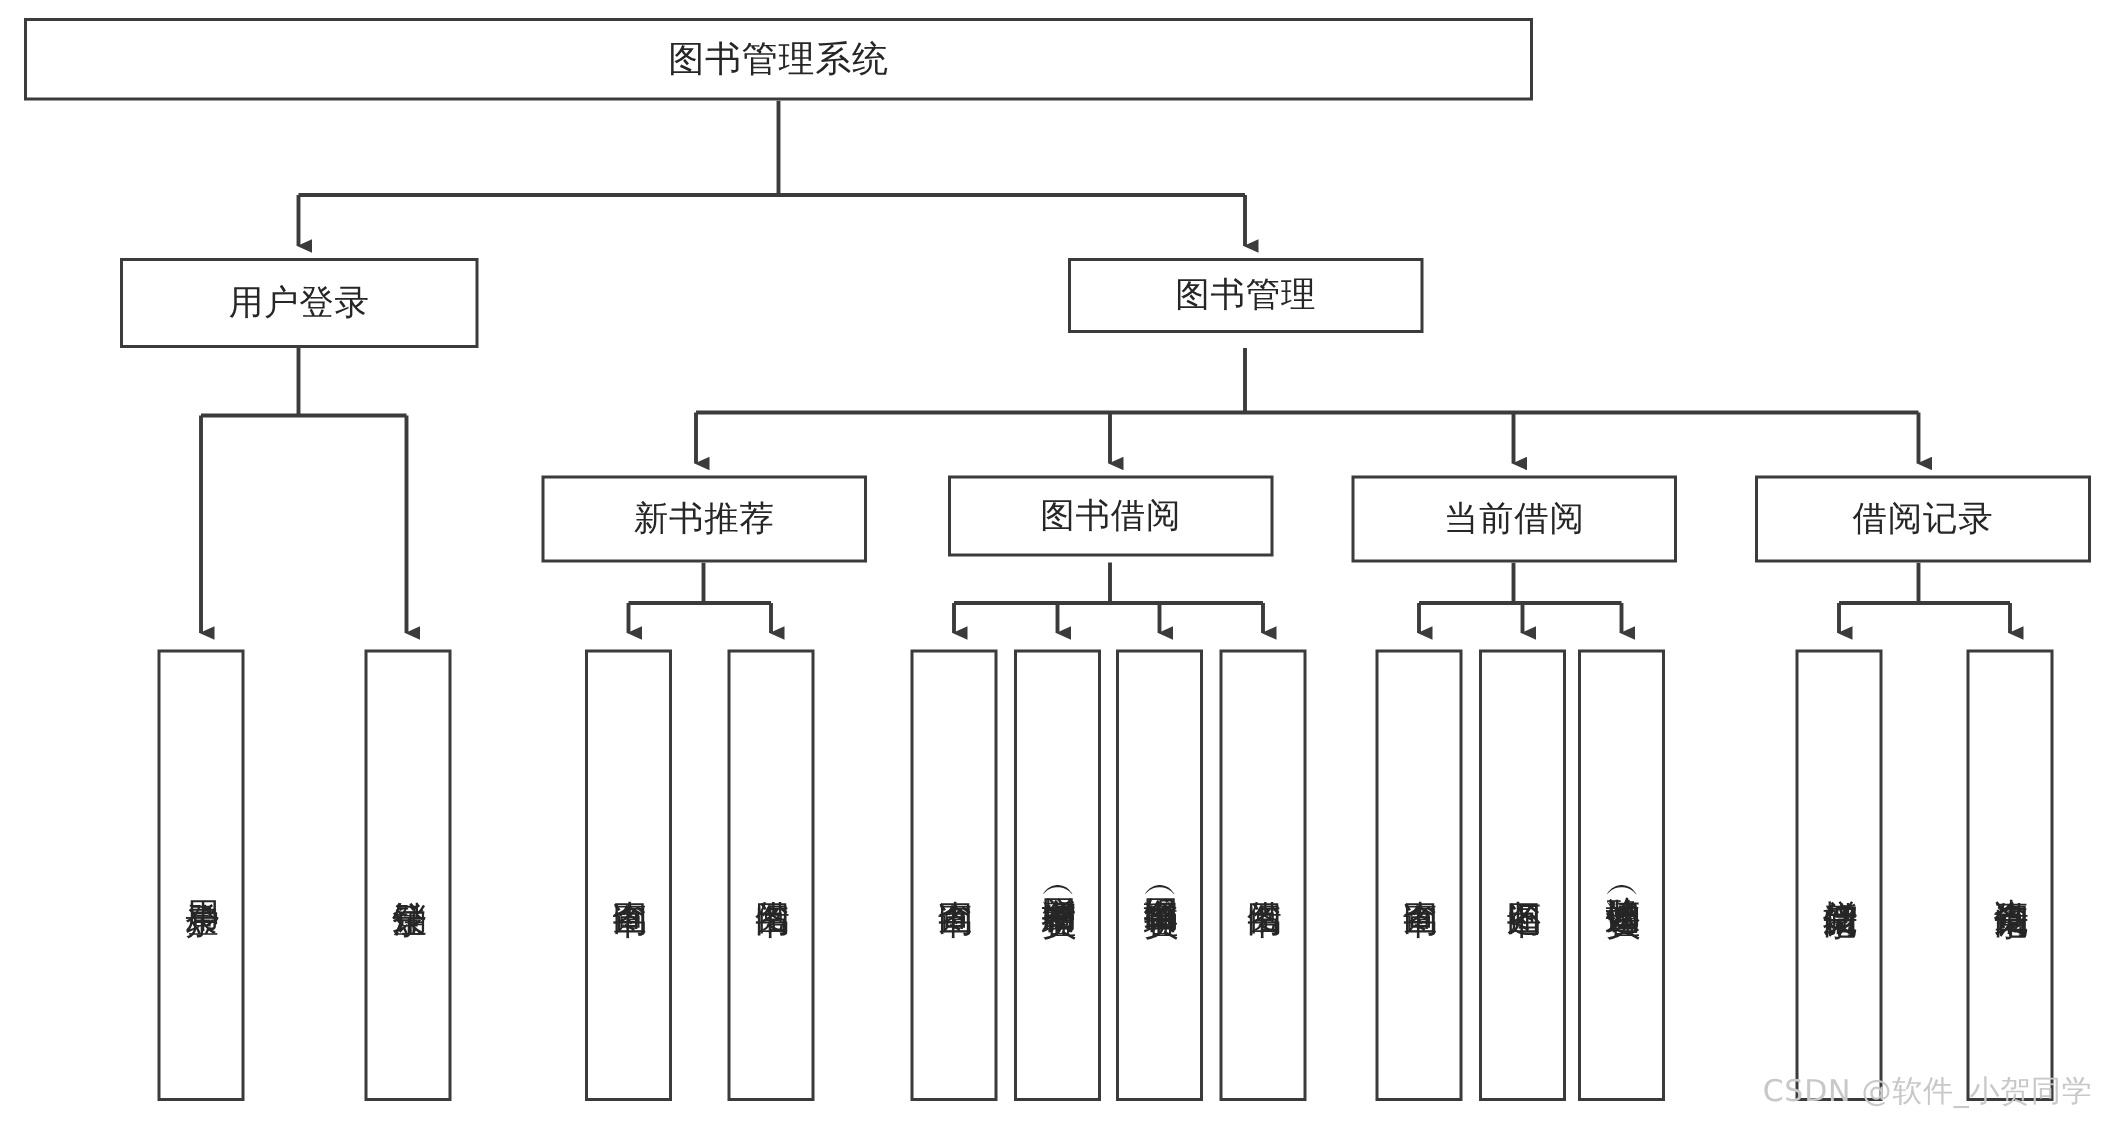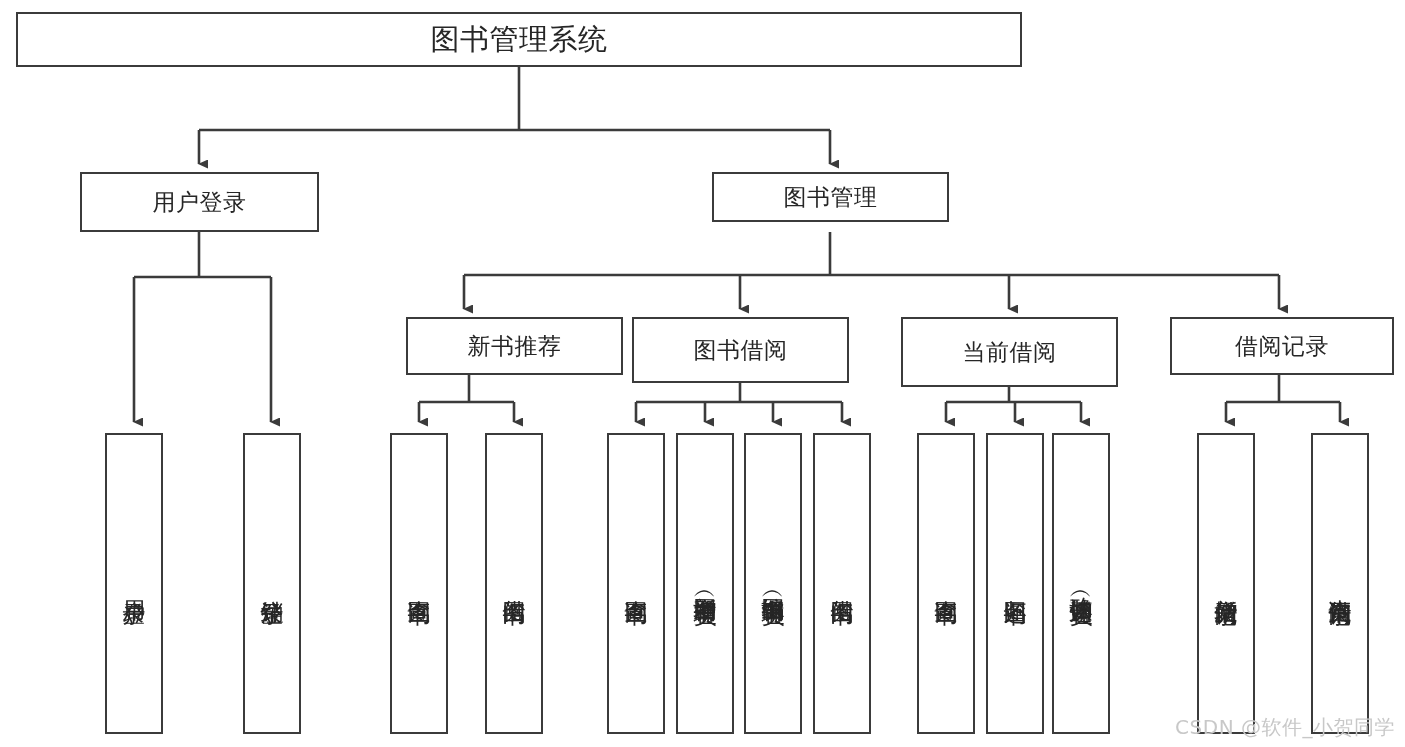--- a/index.html
+++ b/index.html
@@ -22,21 +22,21 @@
     justify-content:center;
     color:#262626;
   }
   .node .lbl{
     display:block;
     text-align:center;
     line-height:1.22;
     letter-spacing:0.5px;
   }
   .node.h .lbl{font-size:23px;}
-  .node.root .lbl{font-size:29px;}
+  .node.root .lbl{font-size:24px;}
   .node.v{
     align-items:center;
     justify-content:center;
   }
   .node.v .lbl{
     writing-mode:vertical-rl;
     text-orientation:upright;
     font-size:23px;
     line-height:1.18;
     letter-spacing:1px;
@@ -112,27 +112,27 @@
     <span class="lbl">图书管理系统</span>
   </div>
 
   <div class="node h" style="left:80px;top:172px;width:239px;height:60px;">
     <span class="lbl">用户登录</span>
   </div>
   <div class="node h" style="left:712px;top:172px;width:237px;height:50px;">
     <span class="lbl">图书管理</span>
   </div>
 
-  <div class="node h" style="left:361px;top:317px;width:217px;height:58px;margin-left:45px;">
+  <div class="node h" style="left:361px;top:317px;width:217px;height:58px;">
     <span class="lbl">新书推荐</span>
   </div>
-  <div class="node h" style="left:632px;top:317px;width:217px;height:66px;">
+  <div class="node h" style="left:632px;top:317px;width:217px;height:54px;">
     <span class="lbl">图书借阅</span>
   </div>
-  <div class="node h" style="left:901px;top:317px;width:217px;height:70px;">
+  <div class="node h" style="left:901px;top:317px;width:217px;height:58px;">
     <span class="lbl">当前借阅</span>
   </div>
   <div class="node h" style="left:1170px;top:317px;width:224px;height:58px;">
     <span class="lbl">借阅记录</span>
   </div>
 
   <div class="node v" style="left:105px;top:433px;width:58px;height:301px;">
     <span class="lbl">用户登录</span>
   </div>
   <div class="node v" style="left:243px;top:433px;width:58px;height:301px;">

